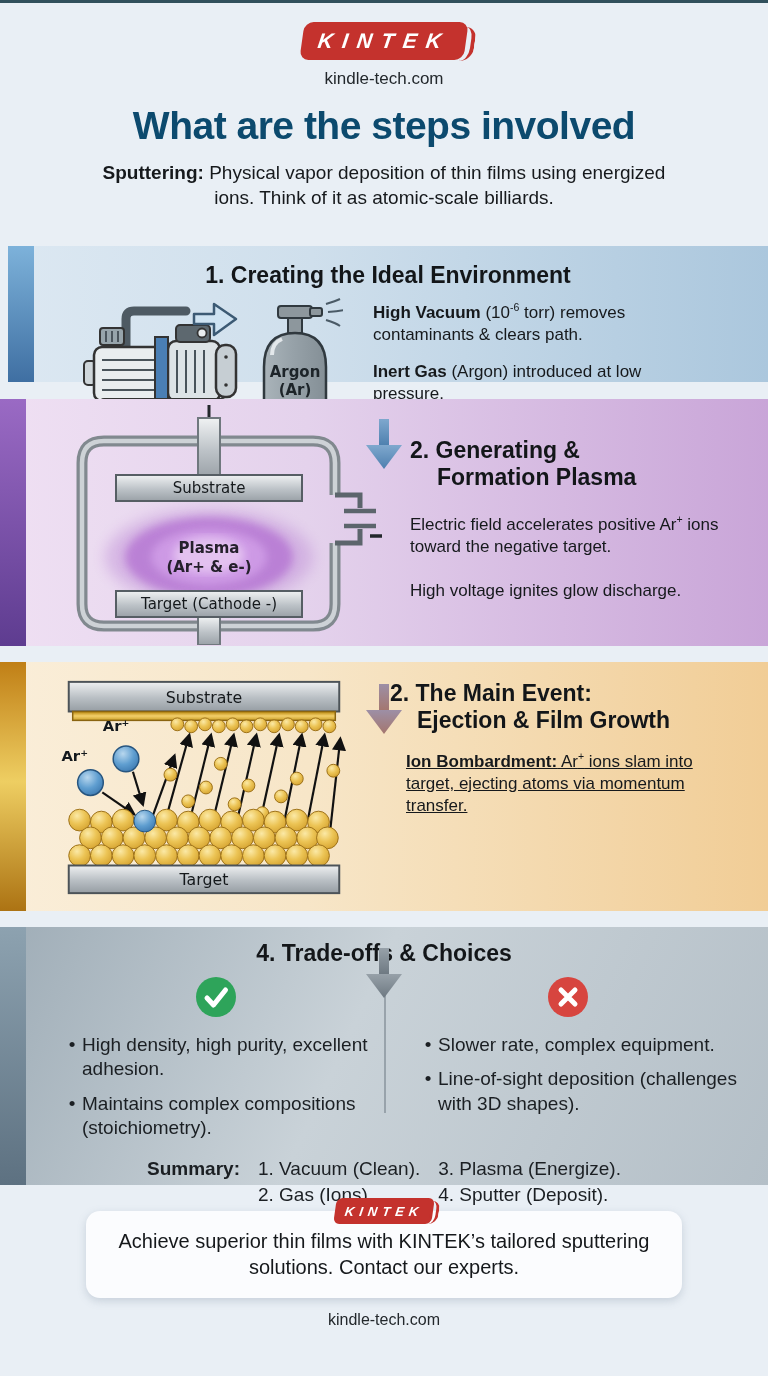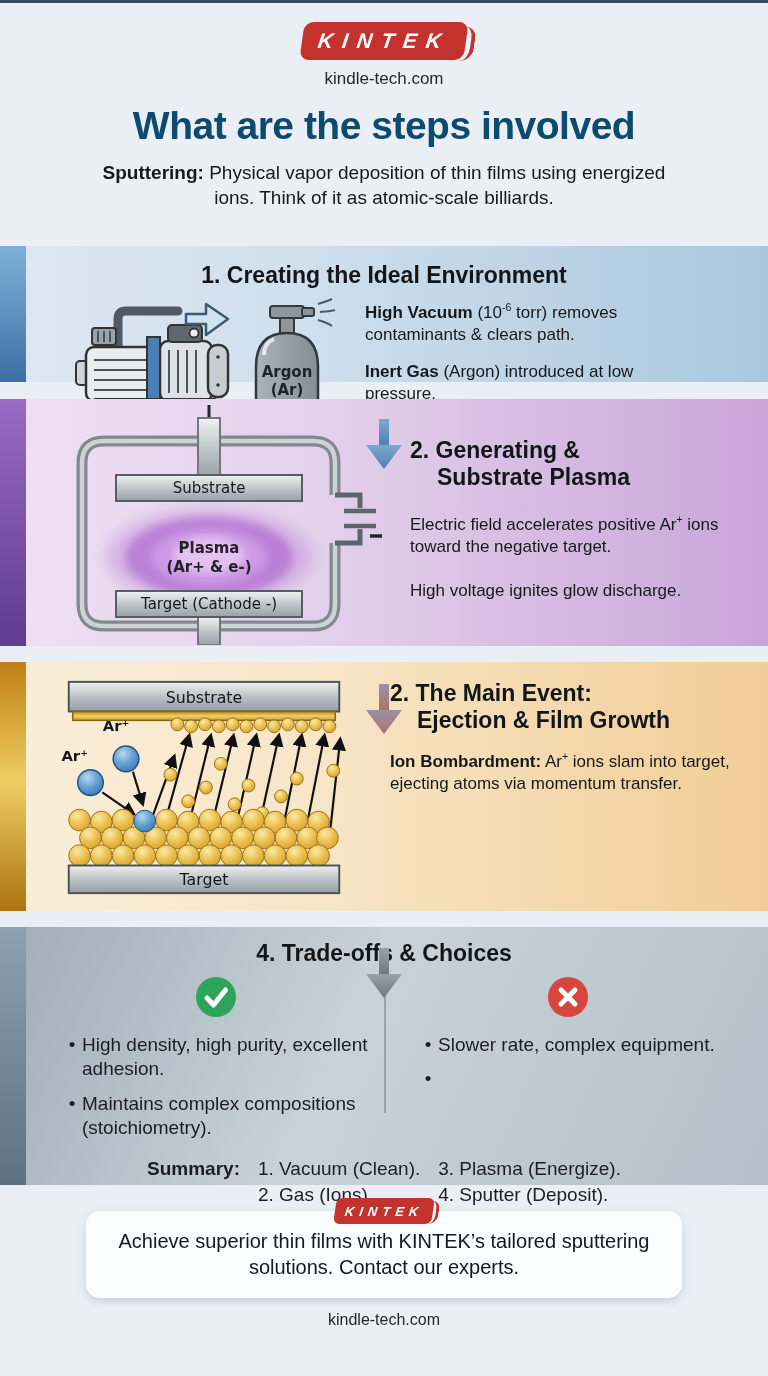--- a/index.html
+++ b/index.html
@@ -22,21 +22,21 @@
   .header{height:243px;text-align:center;}
   .header .logo-wrap{padding-top:19px;}
   .site{margin-top:9px;font-size:17px;color:#23282c;}
   .title{margin-top:14px;font-size:39px;line-height:1.16;font-weight:bold;color:#0c4a6e;
          letter-spacing:-0.5px;}
   .intro{margin:12px auto 0;max-width:570px;font-size:19px;line-height:1.32;color:#16191c;}
 
   
   .sec{position:relative;}
   .edge{position:absolute;left:0;top:0;bottom:0;width:26px;}
-  .sec1{height:136px;background:linear-gradient(90deg,#dce8f2 0%,#cfdfec 40%,#abc7dd 100%);}
+  .sec1{height:136px;background:linear-gradient(90deg,#dce8f2 0%,#cfdfec 40%,#abc7dd 100%);margin-left:8px;}
   .sec1 .edge{background:linear-gradient(180deg,#7db2da,#3f6fa2);}
   .sec2{height:247px;margin-top:17px;background:linear-gradient(90deg,#efe0f3 0%,#e4d2ec 40%,#c9a5d8 100%);}
   .sec2 .edge{background:linear-gradient(180deg,#9a6ac4,#5e3c90);}
   .sec3{height:249px;margin-top:16px;background:linear-gradient(90deg,#faeed9 0%,#f7e6c8 40%,#f1cd96 100%);}
   .sec3 .edge{background:linear-gradient(180deg,#c07f16 0%,#eece62 48%,#ac7313 100%);}
   .sec4{height:258px;margin-top:16px;background:linear-gradient(115deg,#9fadb7 0%,#c9d2d8 45%,#b4bfc7 100%);}
   .sec4 .edge{background:linear-gradient(180deg,#8da2b0,#5d7181);}
 
   .sec-head{padding-top:16px;text-align:center;font-size:23px;font-weight:bold;color:#131619;}
   .row{display:flex;}
@@ -49,21 +49,21 @@
   .sec1 .txt{width:335px;margin-left:30px;margin-top:4px;}
 
   .sec2 .illus{margin:6px 0 0 52px;width:332px;}
   .sec2 .txt{width:345px;margin-left:26px;margin-top:38px;}
   .h2l{font-size:23px;font-weight:bold;color:#131619;line-height:1.18;}
   .h2l .ind{padding-left:27px;display:block;}
   .sec2 .txt p{margin:22px 0 0 0;}
 
   .sec3 .illus{margin:10px 0 0 40px;width:328px;}
   .sec3 .txt{width:350px;margin-left:22px;margin-top:18px;}
-  .sec3 .txt p{margin:16px 0 0 0;}
+  .sec3 .txt p{margin:16px 0 0 16px;text-decoration:underline;}
 
   
   .cols{display:flex;padding:8px 24px 0 40px;position:relative;}
   .col{width:50%;}
   .icon-wrap{text-align:center;height:48px;}
   .blt{display:flex;font-size:19px;line-height:1.28;margin-top:10px;}
   .blt .dot{width:20px;text-align:center;flex:none;}
   .col-l .blt{padding-left:22px;}
   .col-l .blt .bt{width:292px;}
   .col-r .blt{padding-left:26px;}
@@ -217,21 +217,21 @@
 
           <rect x="64" y="70" width="186" height="26" fill="url(#mH1)" stroke="#565e64" stroke-width="2"></rect>
           <text x="157" y="88" text-anchor="middle" font-size="15" fill="#15191c">Substrate</text>
           <rect x="64" y="186" width="186" height="26" fill="url(#mH1)" stroke="#565e64" stroke-width="2"></rect>
           <text x="157" y="204" text-anchor="middle" font-size="15" fill="#15191c">Target (Cathode -)</text>
         </svg>
       </div>
       <div class="txt">
         <div class="h2l">
           <span>2. Generating &amp;</span>
-          <span class="ind">Substrate Plasma</span>
+          <span class="ind">Formation Plasma</span>
         </div>
         <div class="body-txt">
           <p><span>Electric field accelerates positive Ar</span><sup>+</sup><span> ions toward the negative target.</span></p>
           <p>High voltage ignites glow discharge.</p>
         </div>
       </div>
     </div>
   </div>
 
   <div class="sec sec3">
@@ -399,20 +399,21 @@
             <circle cx="22" cy="22" r="20" fill="#d7453f"></circle>
             <path d="M15 15 L29 29 M29 15 L15 29" fill="none" stroke="#fff" stroke-width="5" stroke-linecap="round"></path>
           </svg>
         </div>
         <div class="blt">
             <span class="dot">•</span>
             <span class="bt">Slower rate, complex equipment.</span>
           </div>
         <div class="blt">
             <span class="dot">•</span>
+            <span class="bt">Line-of-sight deposition (challenges with 3D shapes).</span>
           </div>
       </div>
     </div>
     <div class="summary">
       <span class="slabel">Summary:</span>
       <span>
         <div>1. Vacuum (Clean).</div>
         <div>2. Gas (Ions).</div>
       </span>
       <span>

